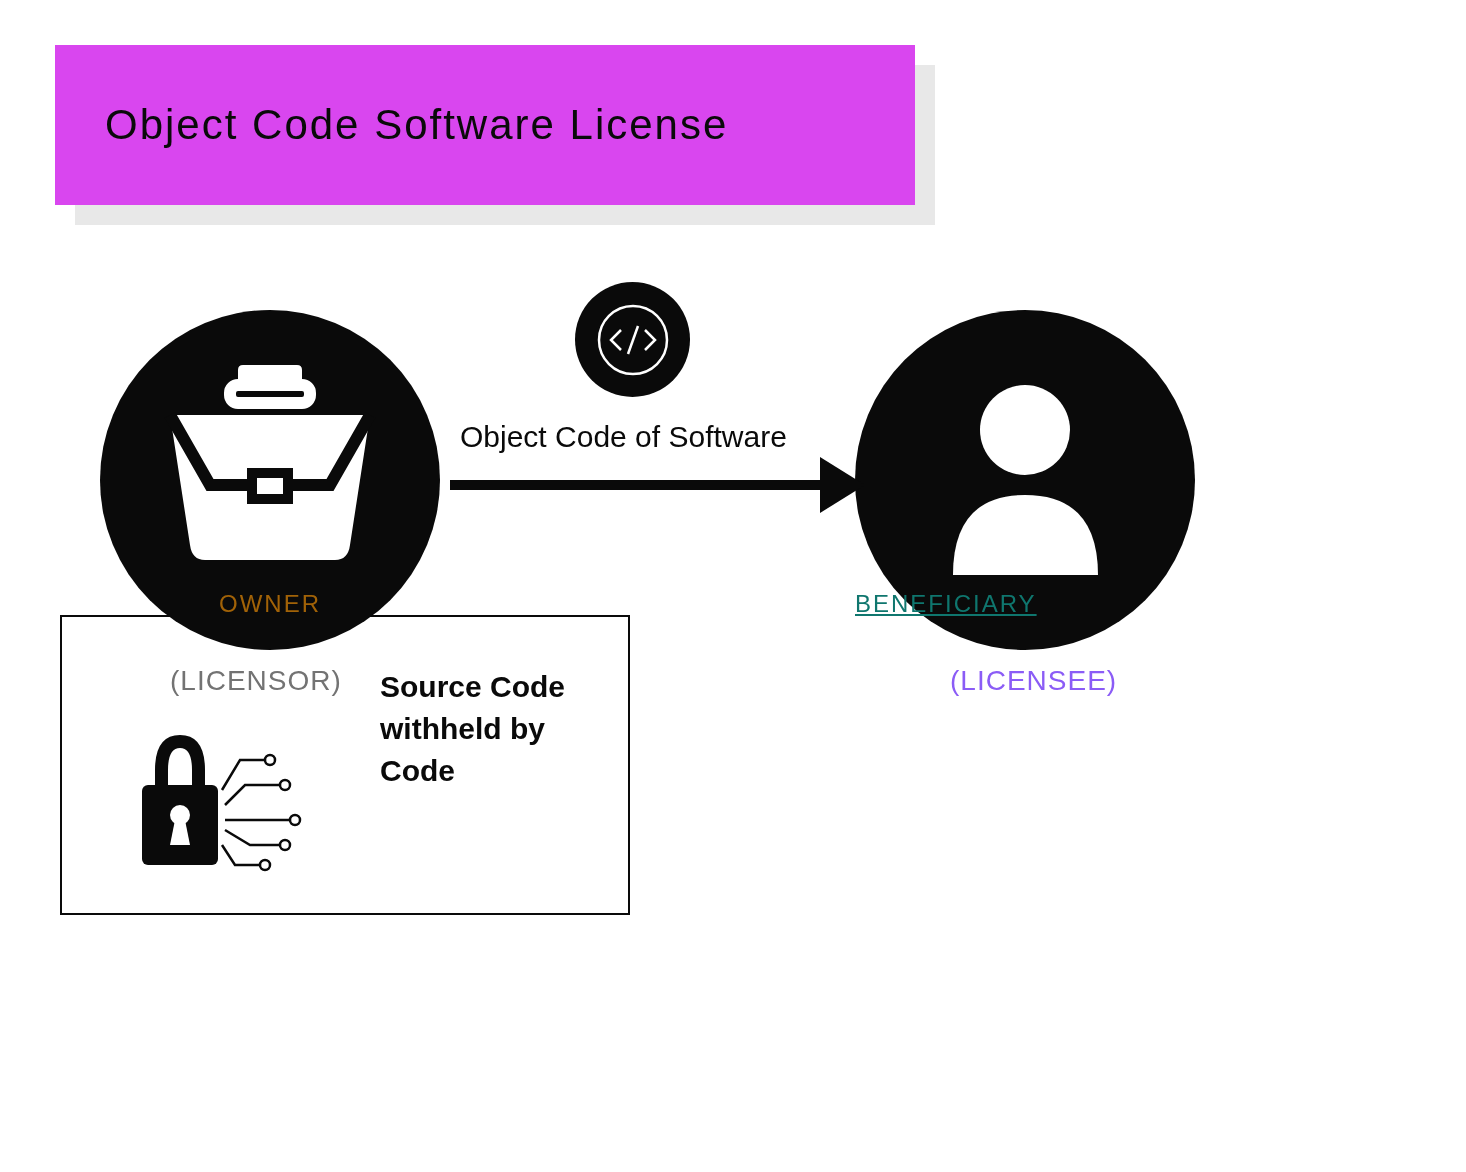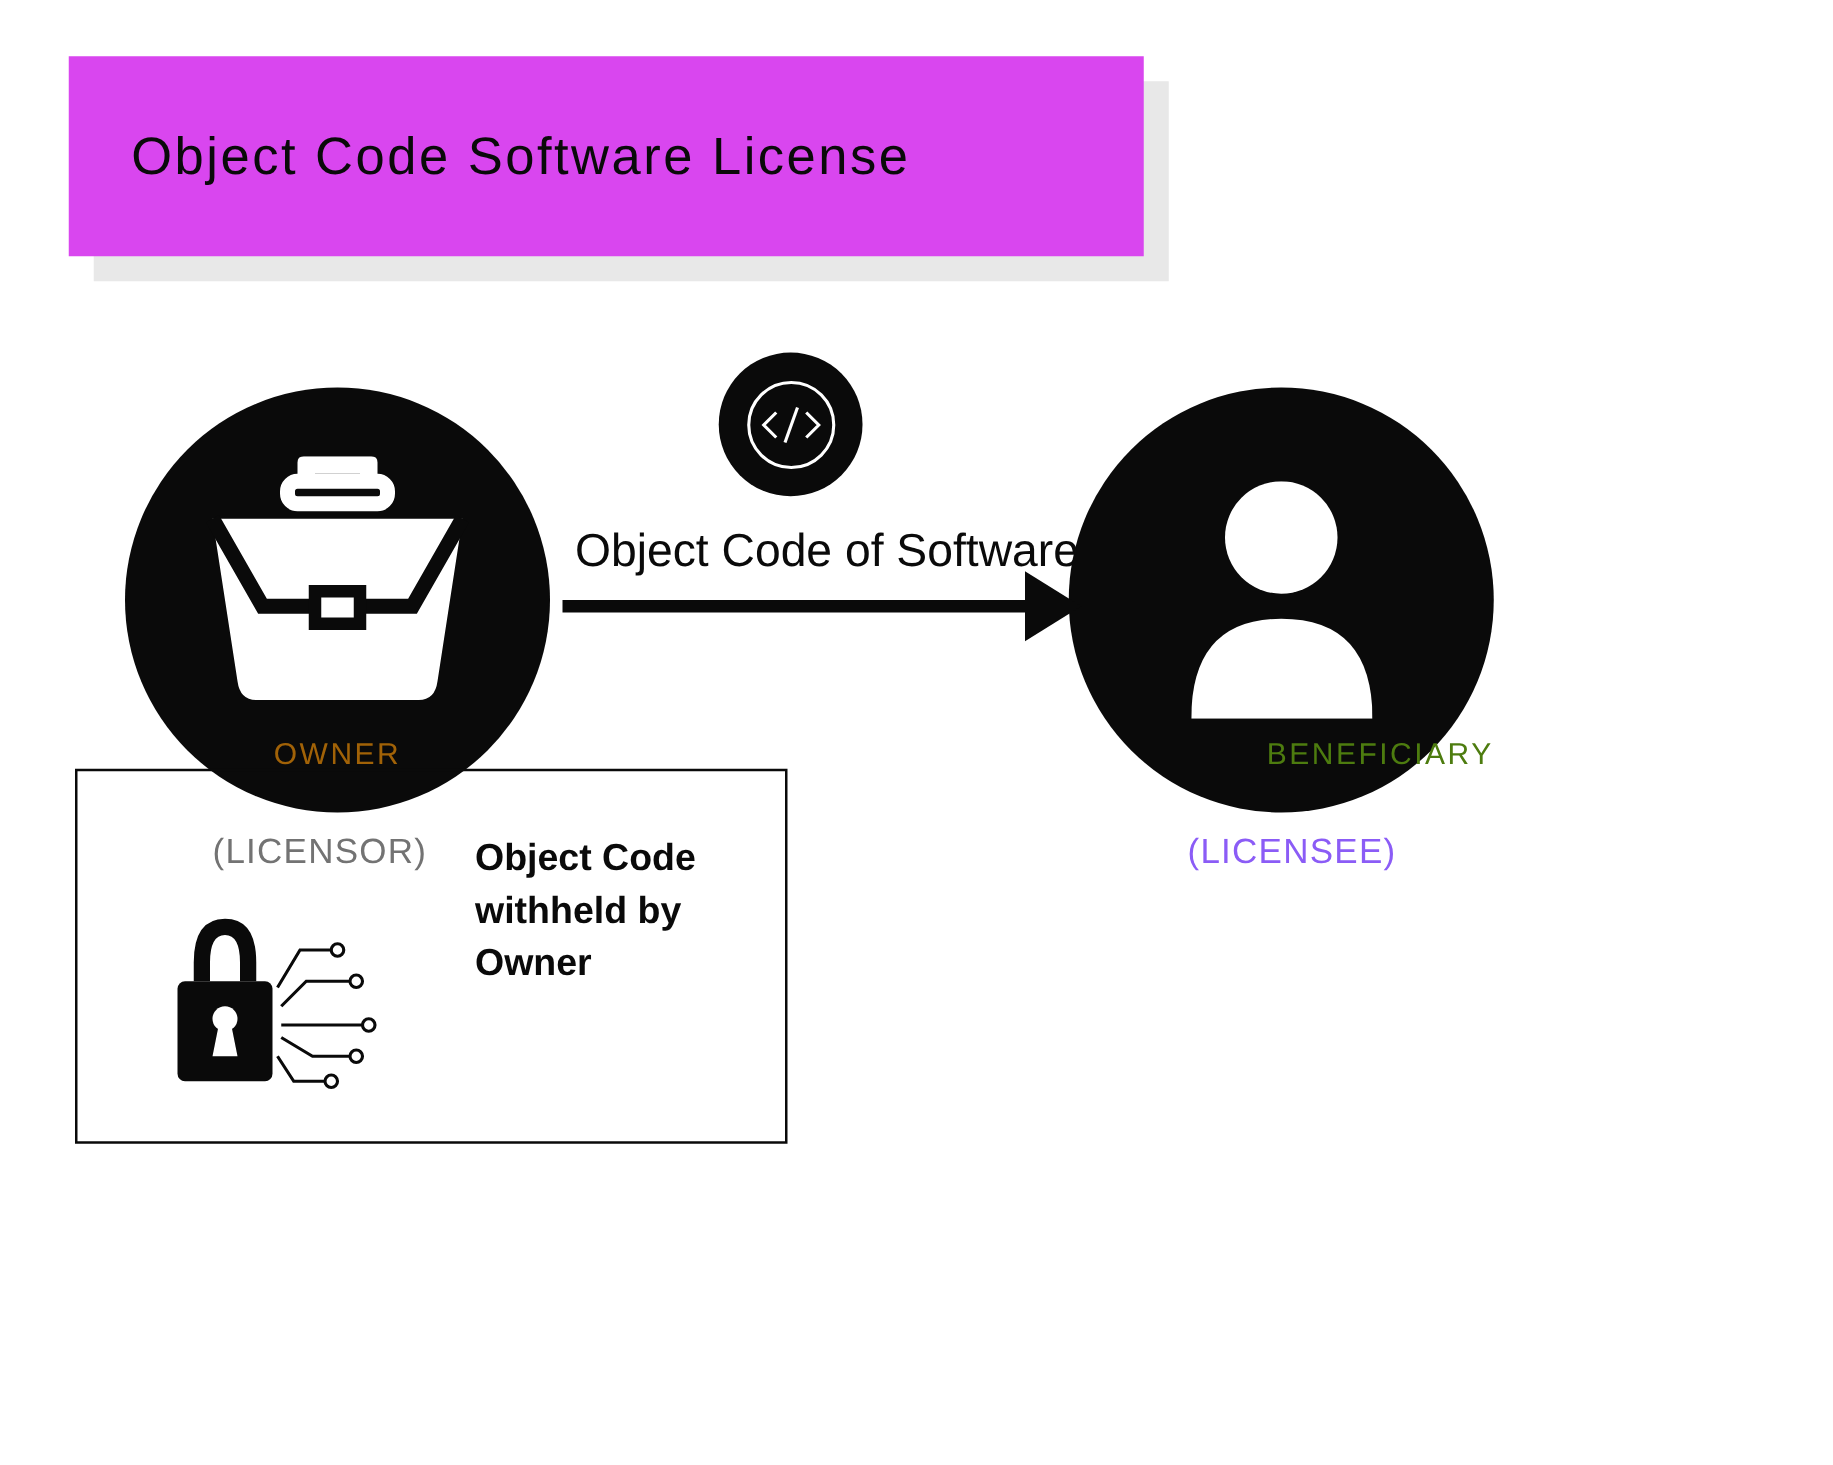--- a/index.html
+++ b/index.html
@@ -73,24 +73,25 @@
       width: 340px;
       height: 340px;
       background: #0a0a0a;
       border-radius: 50%;
     }
     .beneficiary-label {
       position: absolute;
       left: 855px;
       top: 590px;
       width: 340px;
-      text-align: right;
-      color: #4d7c0f;
+      text-align: left;
+      color: #0f766e;
       font-size: 24px;
       letter-spacing: 2px;
+      text-decoration: underline;
     }
     .user-icon {
       position: absolute;
       left: 953px;
       top: 385px;
     }
     .licensee-label {
       position: absolute;
       left: 950px;
       top: 665px;
@@ -108,21 +109,21 @@
       background: #0a0a0a;
       border-radius: 50%;
       display: flex;
       align-items: center;
       justify-content: center;
     }
     .object-label {
       position: absolute;
       left: 460px;
       top: 420px;
-      font-size: 37px;
+      font-size: 30px;
       color: #0a0a0a;
     }
     .arrow-line {
       position: absolute;
       left: 450px;
       top: 480px;
       width: 390px;
       height: 10px;
       background: #0a0a0a;
     }
@@ -194,21 +195,21 @@
     <path d="M 52 30 L 62 40 L 52 50" fill="none" stroke="white" stroke-width="2.5"></path>
     <path d="M 45 26 L 35 54" fill="none" stroke="white" stroke-width="2.5"></path>
   </svg>
 </div>
 <div class="object-label">Object Code of Software</div>
 
 <div class="arrow-line"></div>
 <div class="arrow-head"></div>
 
 <div class="source-box"></div>
-<div class="source-text">Object Code withheld by Owner</div>
+<div class="source-text">Source Code withheld by Code</div>
 
 <svg class="lock-icon" width="180" height="160" viewBox="0 0 180 160">
   <path d="M 25 50 Q 25 15 50 15 Q 75 15 75 50 L 75 65 L 62 65 L 62 50 Q 62 28 50 28 Q 38 28 38 50 L 38 65 L 25 65 Z" fill="#0a0a0a"></path>
   <rect x="12" y="65" width="76" height="80" rx="6" fill="#0a0a0a"></rect>
   <circle cx="50" cy="95" r="10" fill="white"></circle>
   <path d="M 45 100 L 40 125 L 60 125 L 55 100 Z" fill="white"></path>
   <g stroke="#0a0a0a" stroke-width="2.5" fill="none">
     <path d="M 92 70 L 110 40 L 135 40"></path>
     <circle cx="140" cy="40" r="5"></circle>
     <path d="M 95 85 L 115 65 L 150 65"></path>

